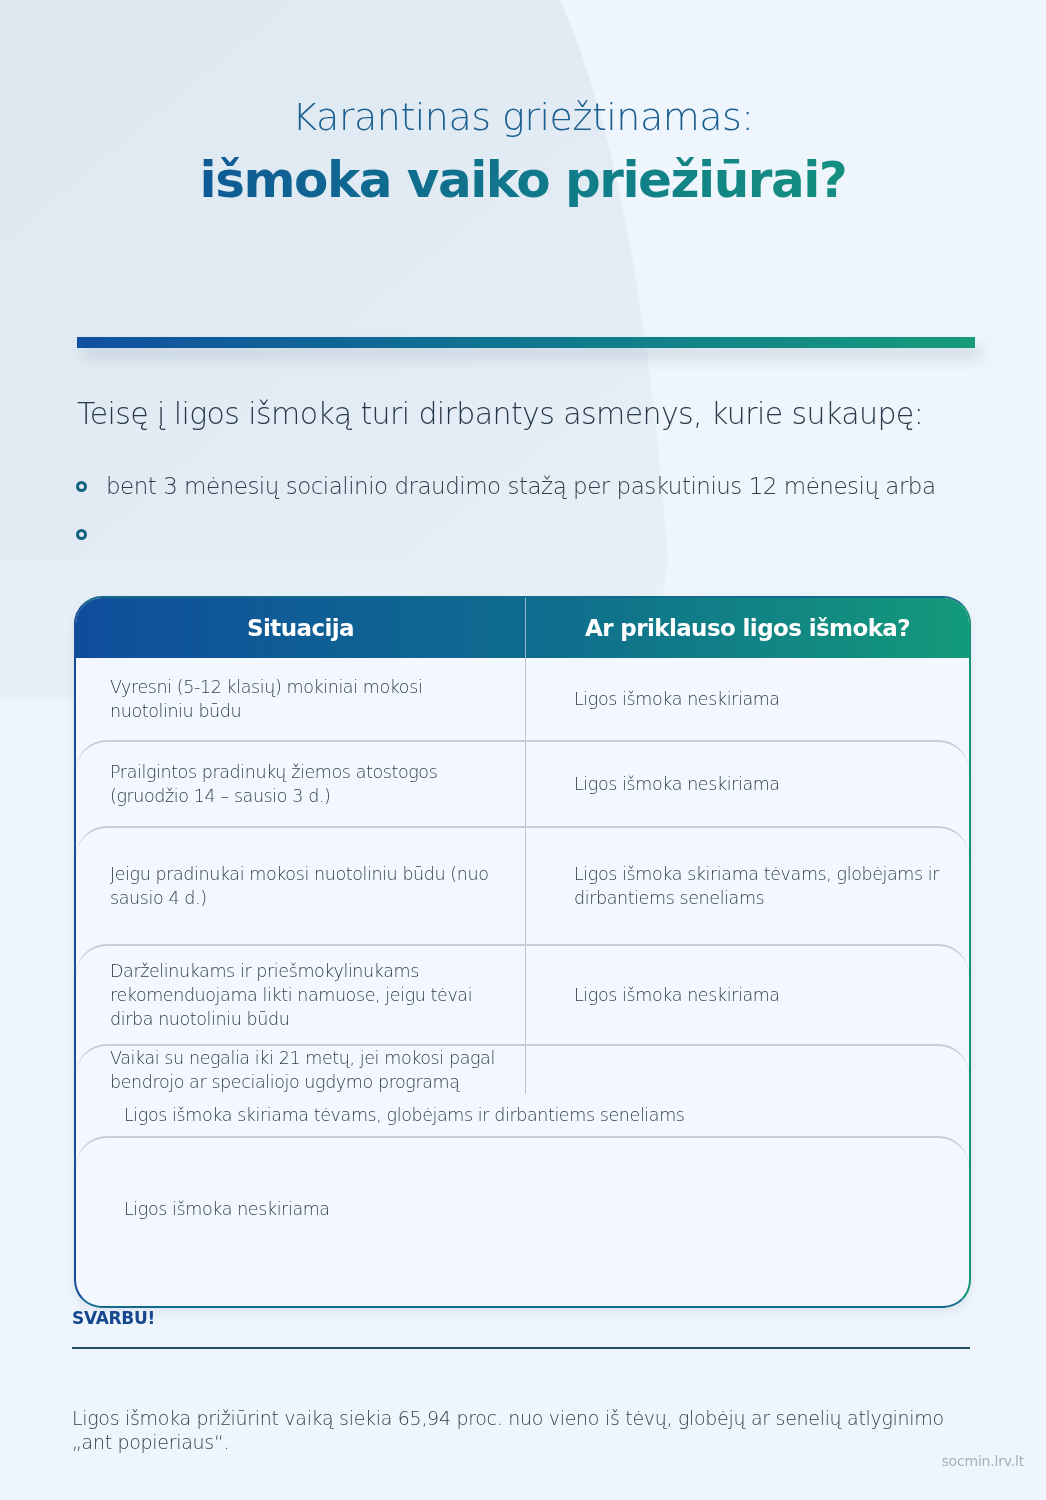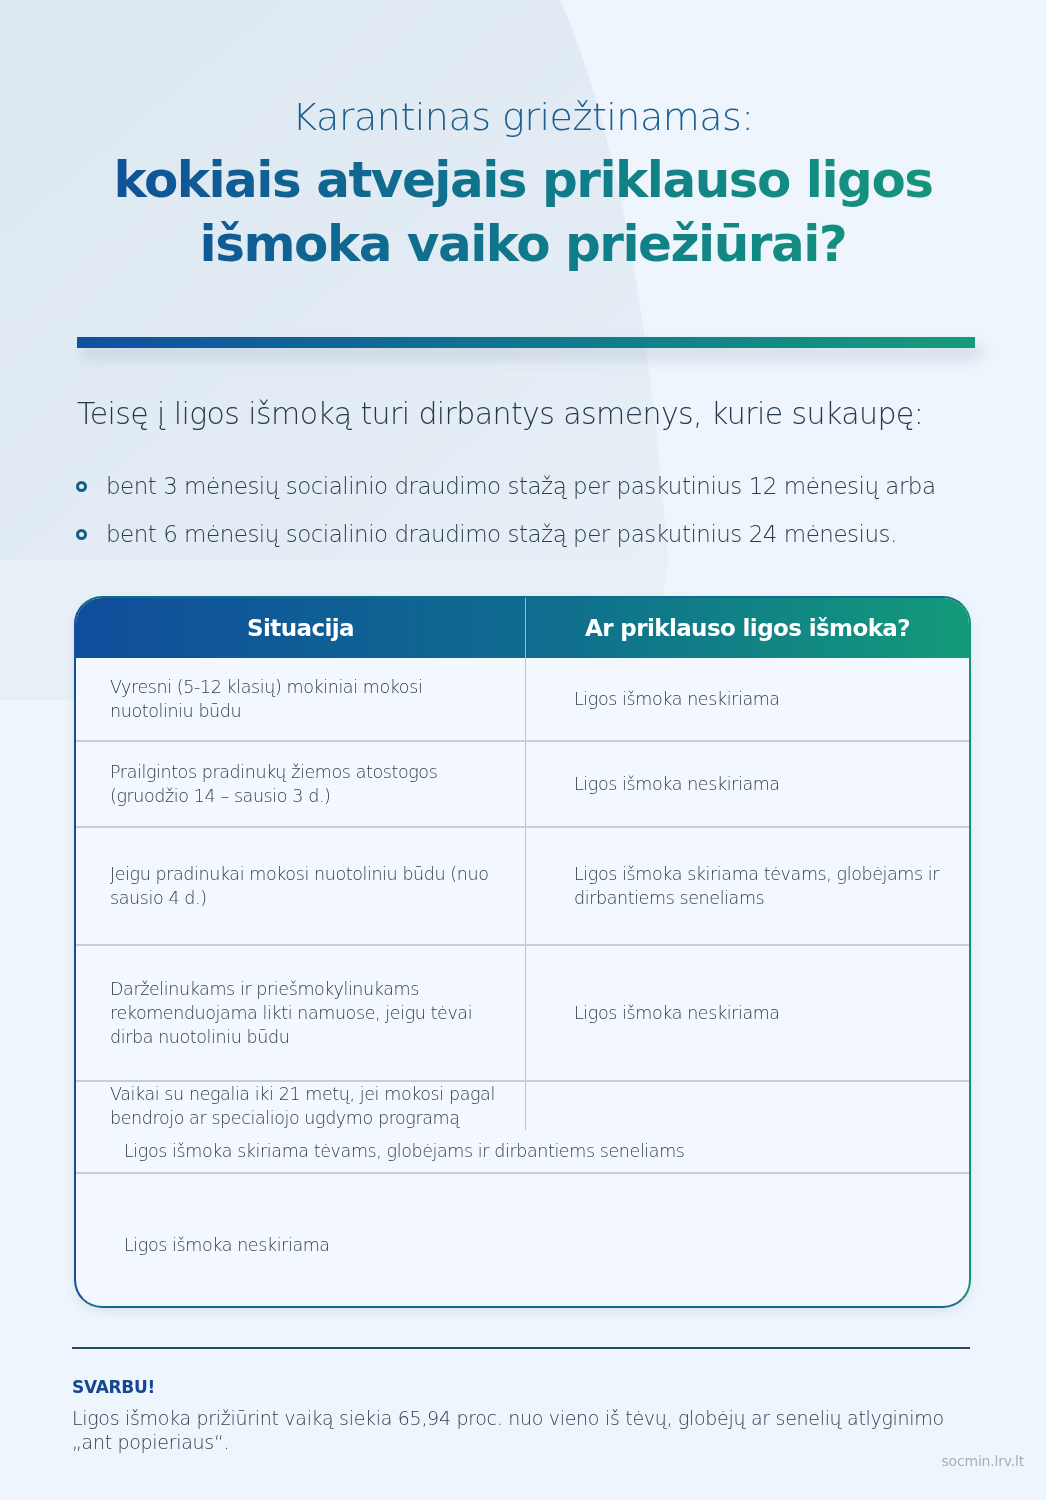--- a/index.html
+++ b/index.html
@@ -65,35 +65,35 @@
     display: flex; height: 60px;
     background: linear-gradient(90deg, #0f4d9c 0%, #0f6f8e 55%, #139a7a 100%);
     color: #ffffff;
   }
   .th {
     display: flex; align-items: center; justify-content: center;
     font-size: 23px; font-weight: 700; letter-spacing: -0.6px;
   }
   .th.c1 { width: 450px; border-right: 1px solid rgba(255,255,255,0.55); }
   .th.c2 { flex: 1; }
-  .row { display: flex; border-top: 2px solid #c5ced6; }
+  .row { display: flex; border-top: 2px solid #c5ced6; border-radius: 31px; }
   .row:first-of-type { border-top: none; }
   .td {
     display: flex; align-items: center;
     font-size: 17.5px; font-weight: 300; line-height: 24px; color: #2e3e4c;
     letter-spacing: -0.4px;
   }
   .td.c1 { width: 450px; padding-left: 34px; padding-right: 20px; border-right: 1px solid #b9c3cc; }
   .td.c2 { flex: 1; padding-left: 48px; }
   .hr-bottom {
     position: absolute; left: 72px; top: 1347px; width: 898px; height: 2px;
     background: #244f63;
   }
   .svarbu-label {
-    position: absolute; left: 72px; top: 1377px;
+    position: absolute; left: 72px; top: 1308px;
     font-size: 17px; font-weight: 700; color: #15488f; letter-spacing: -0.3px;
   }
   .svarbu-text {
     position: absolute; left: 72px; top: 1406px; width: 880px;
     font-size: 19px; font-weight: 300; line-height: 24px; color: #2f3f4d; letter-spacing: -0.3px;
   }
   .source {
     position: absolute; right: 22px; top: 1453px;
     font-size: 14px; color: #a5b1bb; letter-spacing: -0.2px;
   }
@@ -107,36 +107,34 @@
       <stop offset="0" stop-color="#dbe6ef"></stop>
       <stop offset="1" stop-color="#e6eef6"></stop>
     </linearGradient>
   </defs>
   <path d="M0 0 L560 0 Q640 180 668 560 L0 560 Z" fill="url(#bgg)" opacity="0.9"></path>
   <path d="M0 560 L668 560 Q660 640 610 700 L0 700 Z" fill="#e3ecf4" opacity="0.6"></path>
 </svg>
 
 <div class="title">
   <div class="light">Karantinas griežtinamas:</div>
-  <div class="bold">kokiais atvejais priklauso ligos</div>
   <div class="bold">išmoka vaiko priežiūrai?</div>
 </div>
 
 <div class="rule"></div>
 
 <div class="intro">Teisę į ligos išmoką turi dirbantys asmenys, kurie sukaupę:</div>
 
 <ul class="bullets">
   <li>
     <span class="bullet-dot"></span>
     <span>bent 3 mėnesių socialinio draudimo stažą per paskutinius 12 mėnesių arba</span>
   </li>
   <li>
     <span class="bullet-dot"></span>
-    <span>bent 6 mėnesių socialinio draudimo stažą per paskutinius 24 mėnesius.</span>
   </li>
 </ul>
 
 <div class="table-wrap">
   <div class="thead">
     <div class="th c1">Situacija</div>
     <div class="th c2">Ar priklauso ligos išmoka?</div>
   </div>
   <div class="tbody">
     <div class="row" style="height:82px;border-top:none;">
@@ -144,21 +142,21 @@
       <div class="td c2">Ligos išmoka neskiriama</div>
     </div>
     <div class="row" style="height:86px;">
       <div class="td c1">Prailgintos pradinukų žiemos atostogos (gruodžio 14 – sausio 3 d.)</div>
       <div class="td c2">Ligos išmoka neskiriama</div>
     </div>
     <div class="row" style="height:118px;">
       <div class="td c1">Jeigu pradinukai mokosi nuotoliniu būdu (nuo sausio 4 d.)</div>
       <div class="td c2">Ligos išmoka skiriama tėvams, globėjams ir dirbantiems seneliams</div>
     </div>
-    <div class="row" style="height:136px;">
+    <div class="row" style="height:100px;">
       <div class="td c1">Darželinukams ir priešmokylinukams rekomenduojama likti namuose, jeigu tėvai dirba nuotoliniu būdu</div>
       <div class="td c2">Ligos išmoka neskiriama</div>
     </div>
     <div class="row" style="height:92px;flex-direction:column;">
       <div class="td c1">Vaikai su negalia iki 21 metų, jei mokosi pagal bendrojo ar specialiojo ugdymo programą</div>
       <div class="td c2">Ligos išmoka skiriama tėvams, globėjams ir dirbantiems seneliams</div>
     </div>
     <div class="row" style="height:143px;">
       <div class="td c2">Ligos išmoka neskiriama</div>
     </div>

